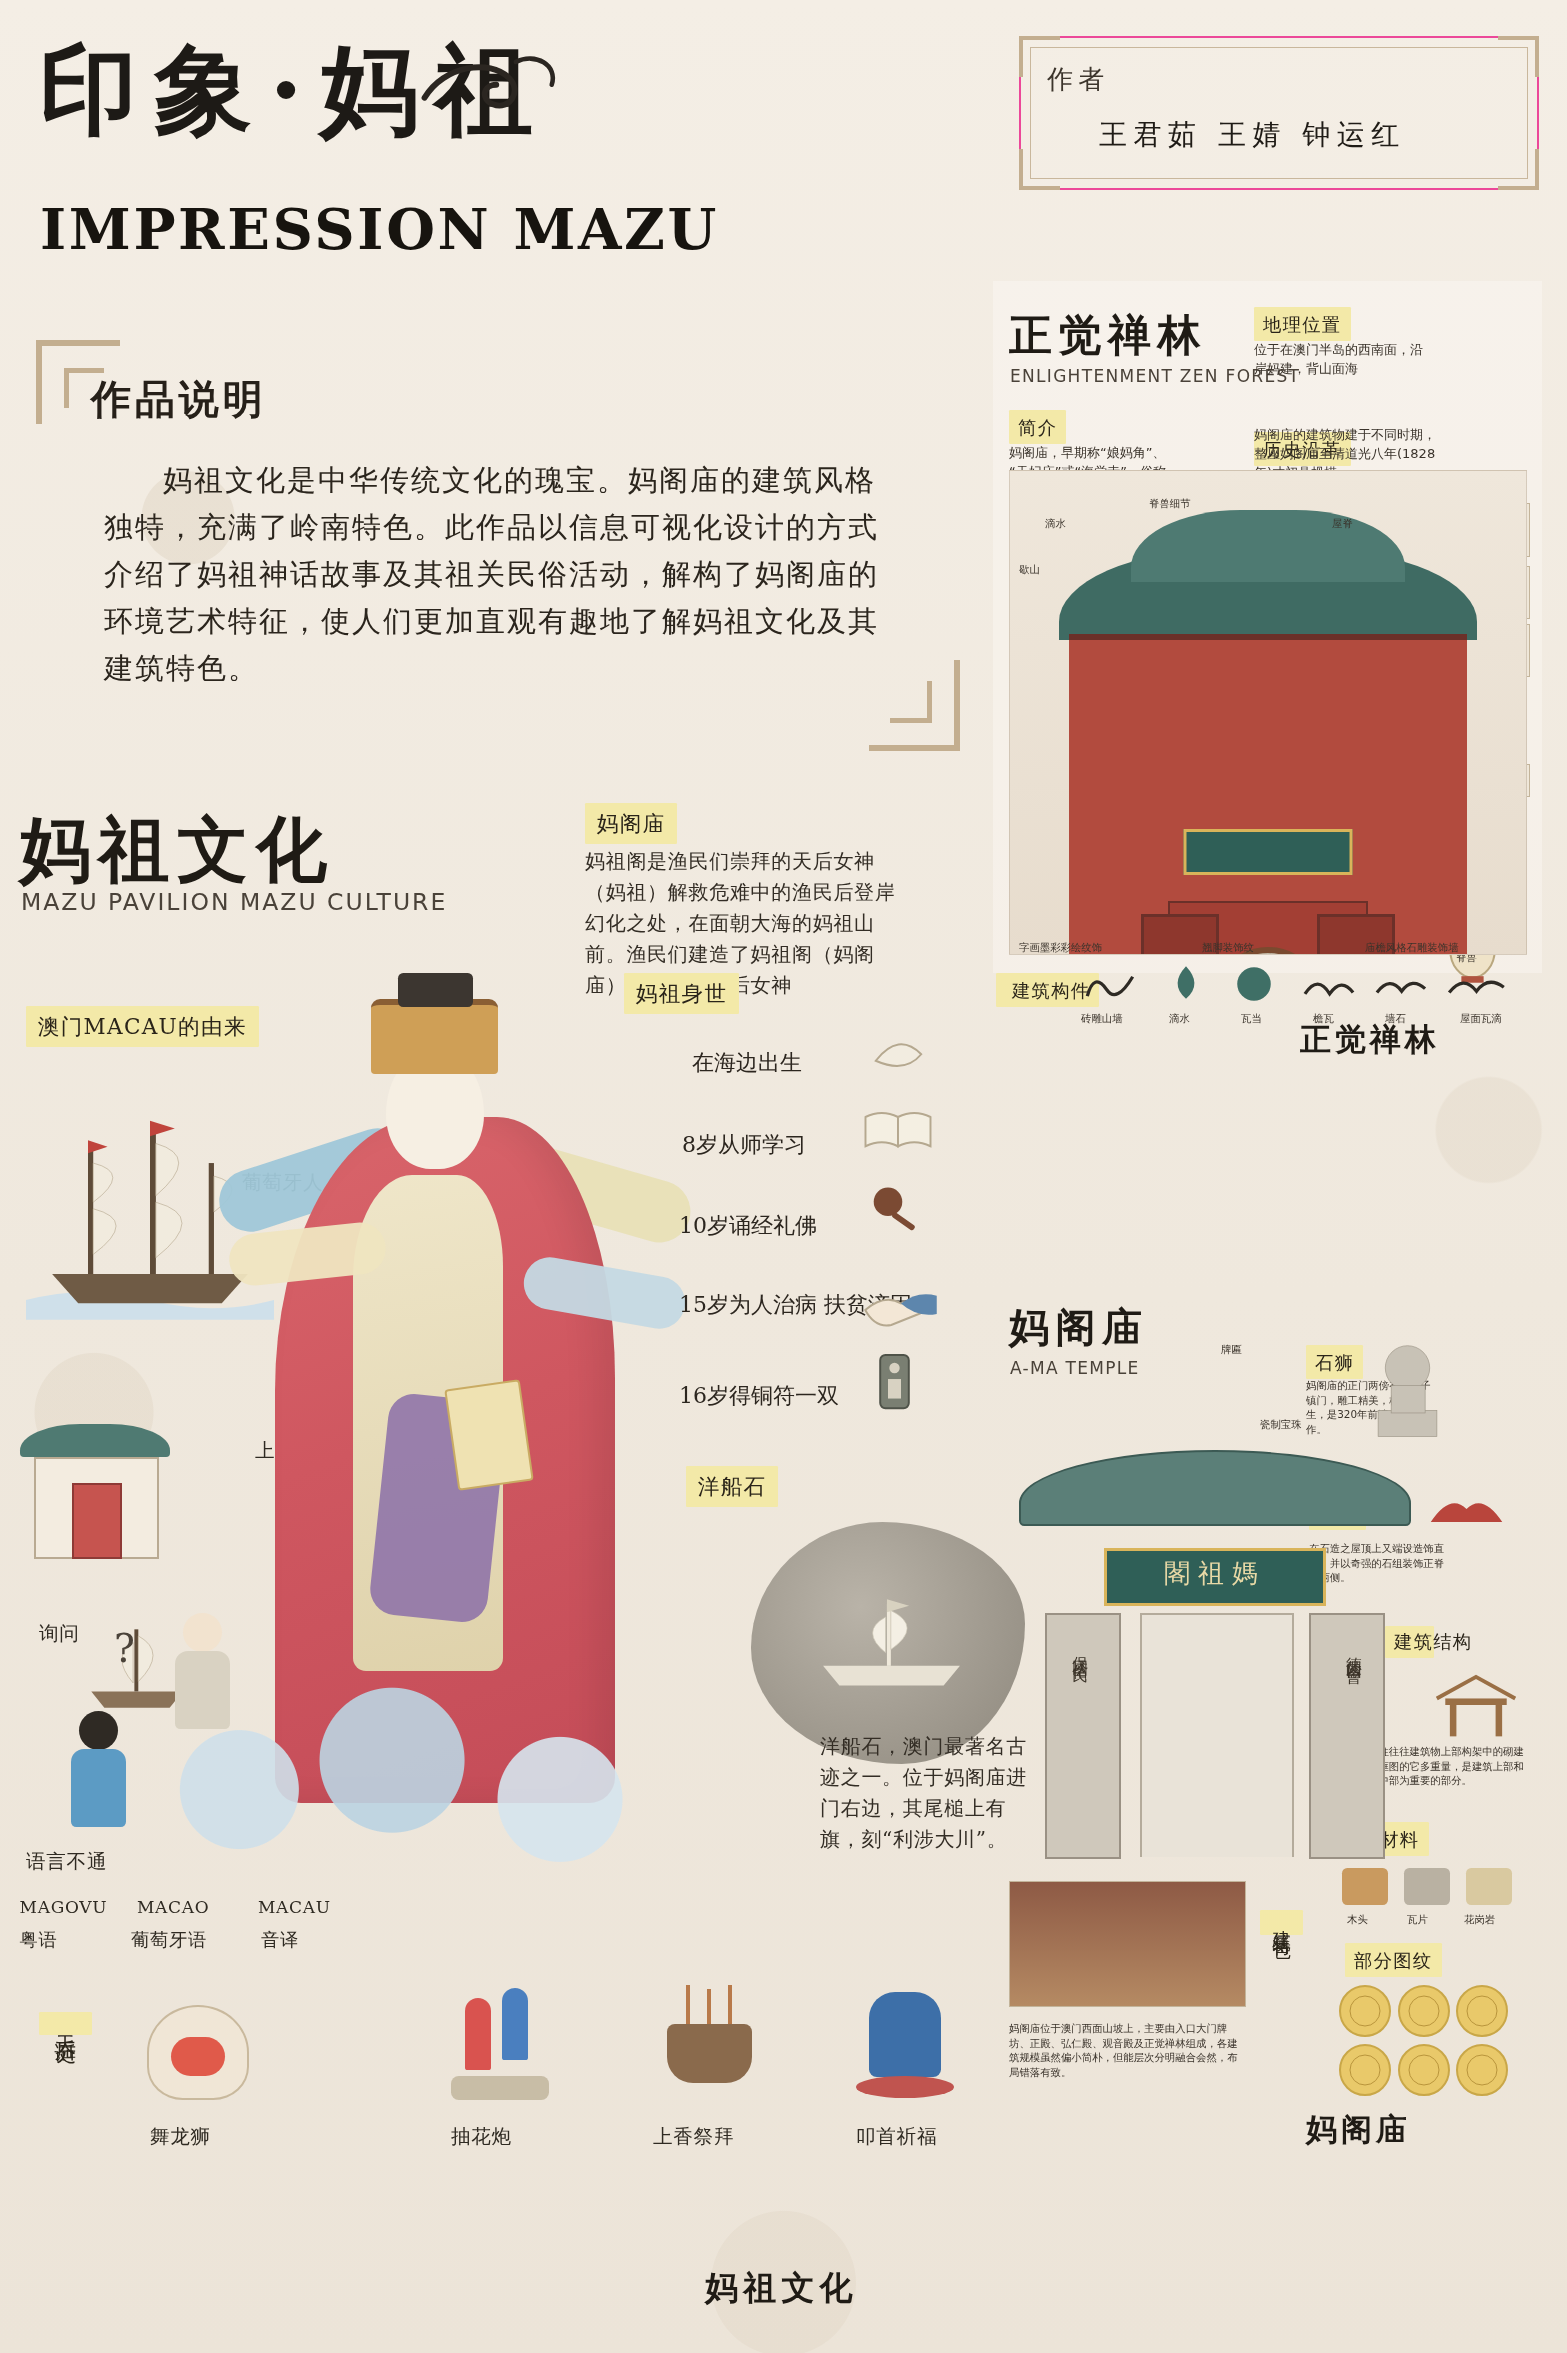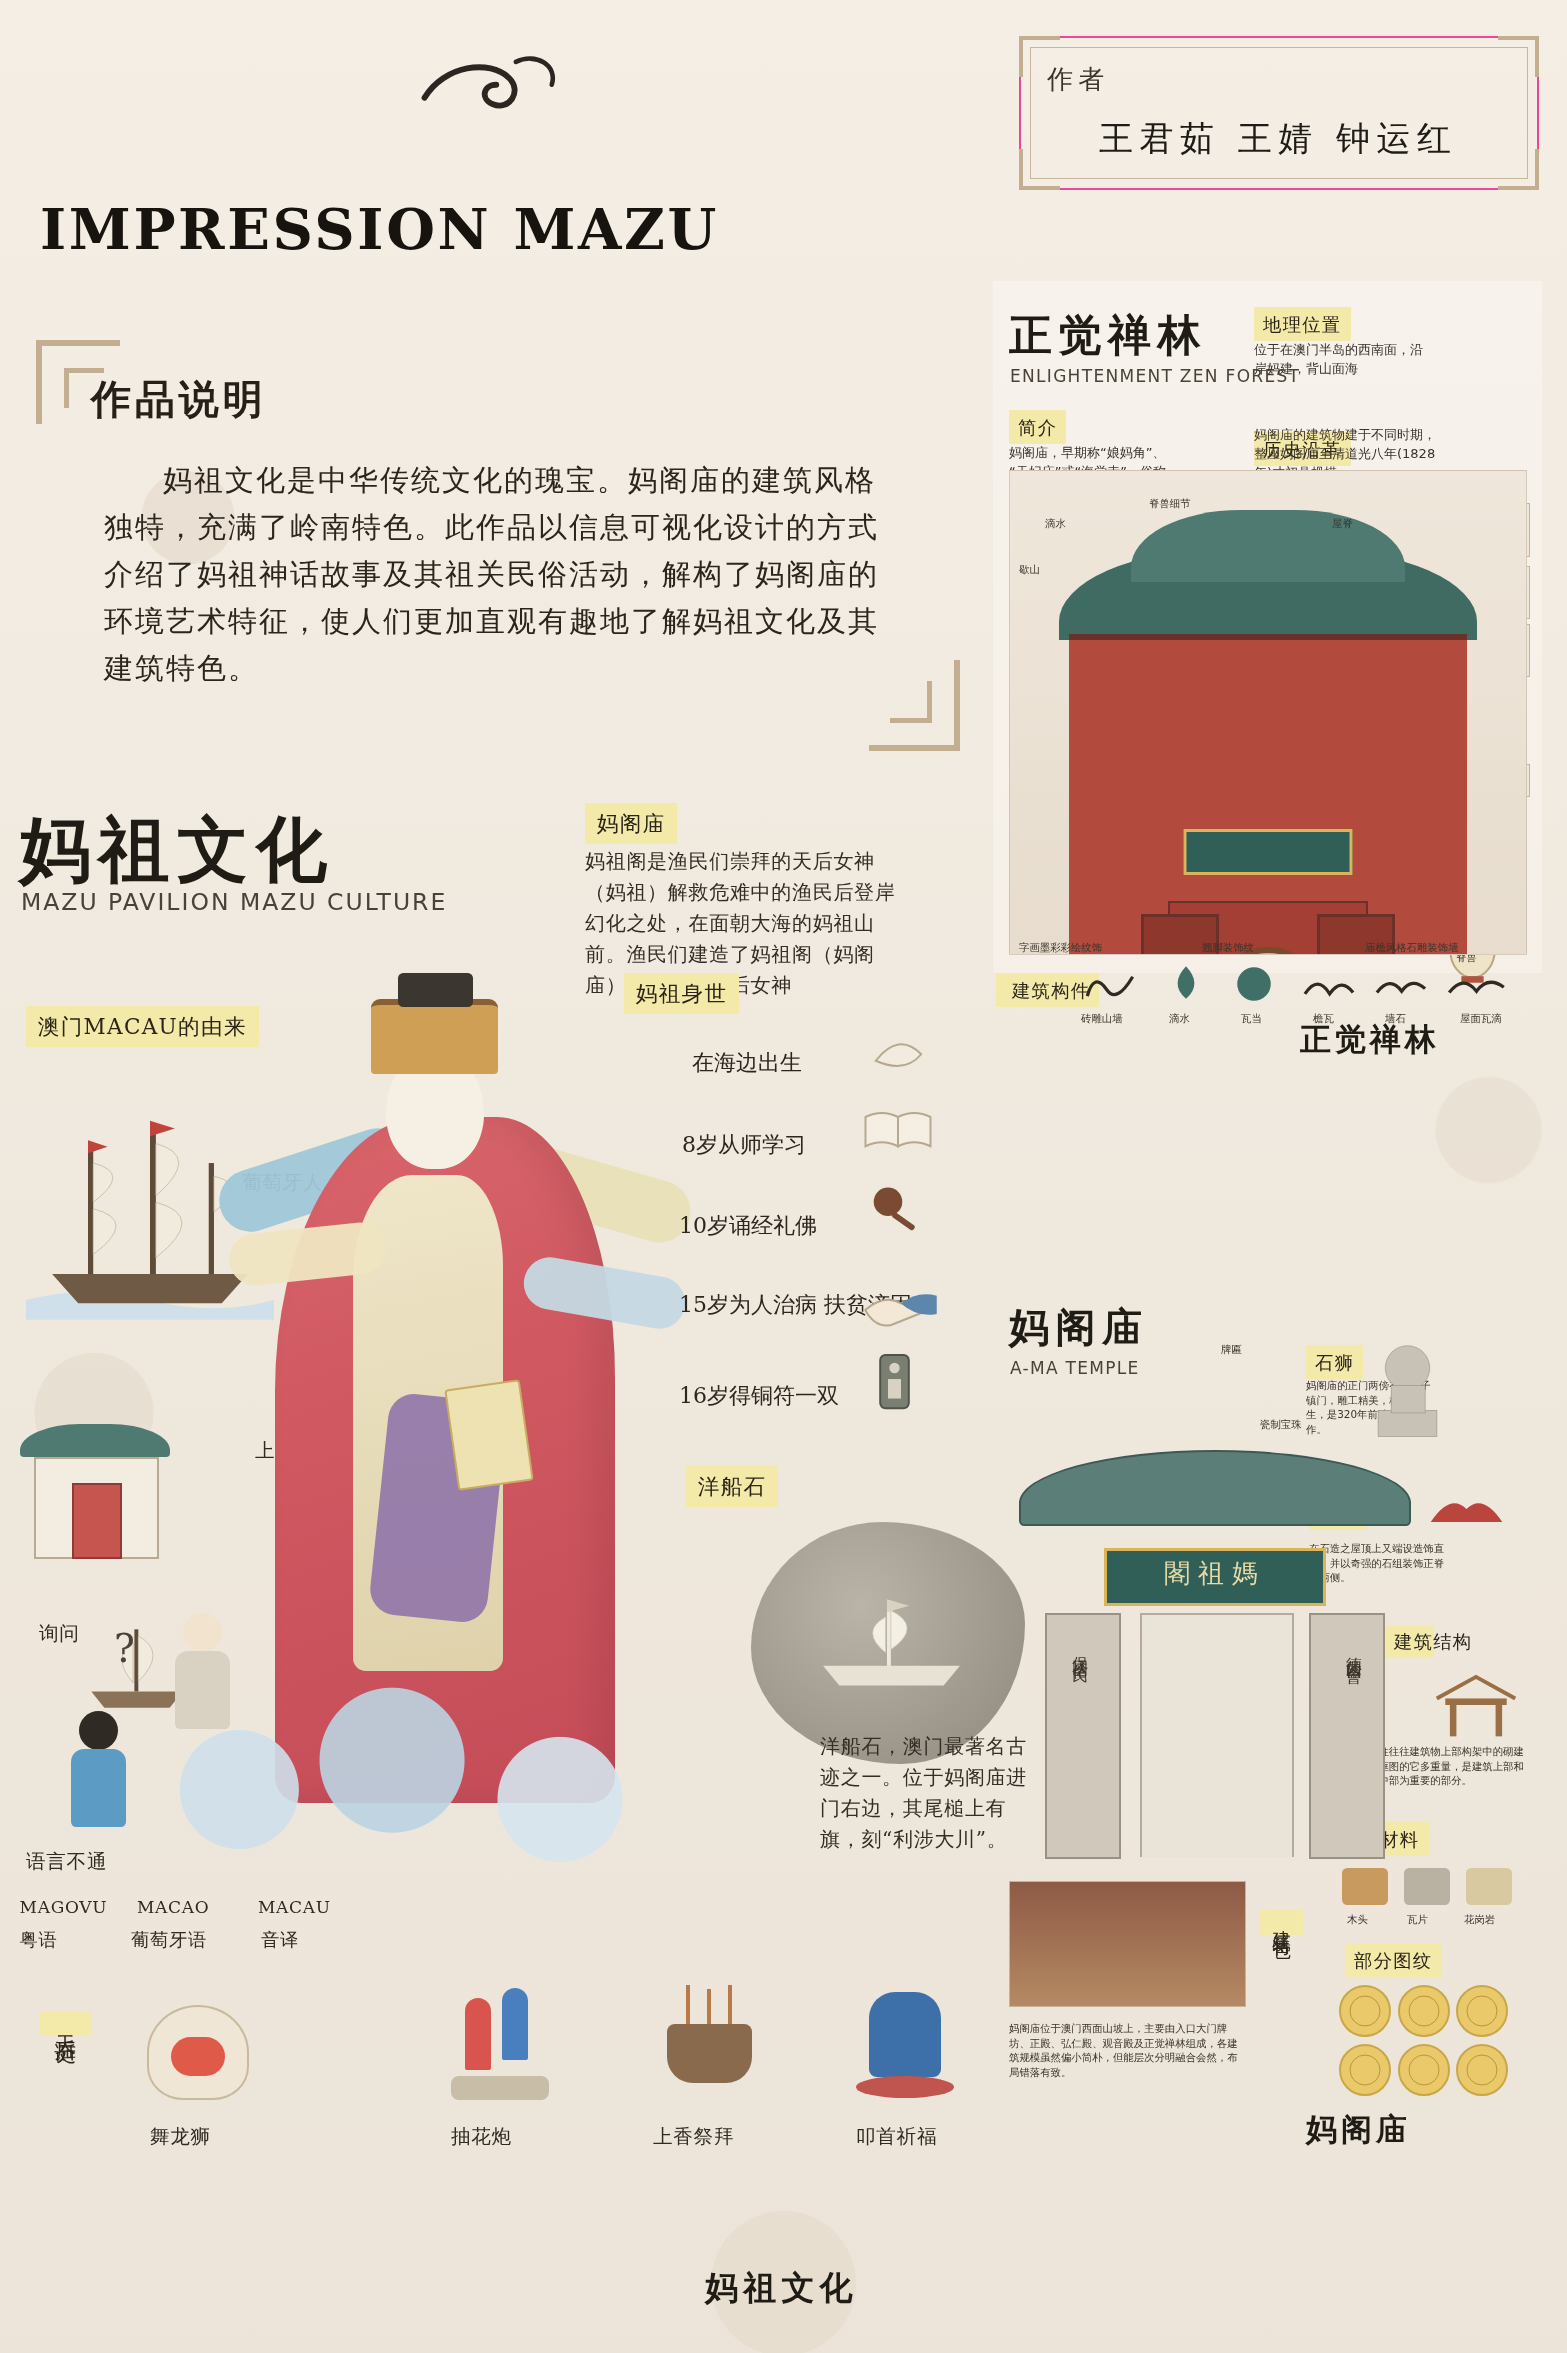--- a/index.html
+++ b/index.html
@@ -50,21 +50,21 @@
     border:2px solid #ec4899;
   }
   .author-box .inner{
     position:absolute;inset:9.1px;border:1.3px solid #c9b79c;
   }
   .author-label{
     position:absolute;left:26px;top:23.5px;font-size:26px;letter-spacing:5.2px;
     font-family:"DejaVu Serif", serif;color:#3c352c;
   }
   .author-names{
-    position:absolute;left:78px;top:78px;font-size:34px;letter-spacing:6.5px;
+    position:absolute;left:78px;top:78px;font-size:28px;letter-spacing:6.5px;
     font-family:"DejaVu Serif", serif;color:#1f1b16;white-space:nowrap;
   }
   .corner{
     position:absolute;width:37px;height:37px;border:4.6px solid #c3ae8f;
   }
   .corner.tl{left:-2px;top:-2px;border-right:0;border-bottom:0;}
   .corner.tr{right:-2px;top:-2px;border-left:0;border-bottom:0;}
   .corner.bl{left:-2px;bottom:-2px;border-right:0;border-top:0;}
   .corner.br{right:-2px;bottom:-2px;border-left:0;border-top:0;}
 
@@ -380,20 +380,21 @@
     position:absolute;border:0.7px solid #c3b49a;background:#efe7d9;
   }
 </style>
 </head>
 <body>
 
 <div class="bg-pattern"></div>
 
 <div class="poster">
 
+  <div class="title-cn">印象·妈祖</div>
   <div class="title-en">IMPRESSION MAZU</div>
   <svg class="swirl" viewBox="0 0 230 150">
     <path d="M10 90 C40 40 110 30 140 60 C160 80 140 110 115 100 C95 92 100 70 120 70" fill="none" stroke="#2b2621" stroke-width="9" stroke-linecap="round"></path>
     <path d="M150 35 C180 20 215 40 205 70" fill="none" stroke="#2b2621" stroke-width="7" stroke-linecap="round"></path>
   </svg>
 
   <div class="author-box">
     <div class="inner"></div>
     <div class="corner tl"></div>
     <div class="corner tr"></div>

